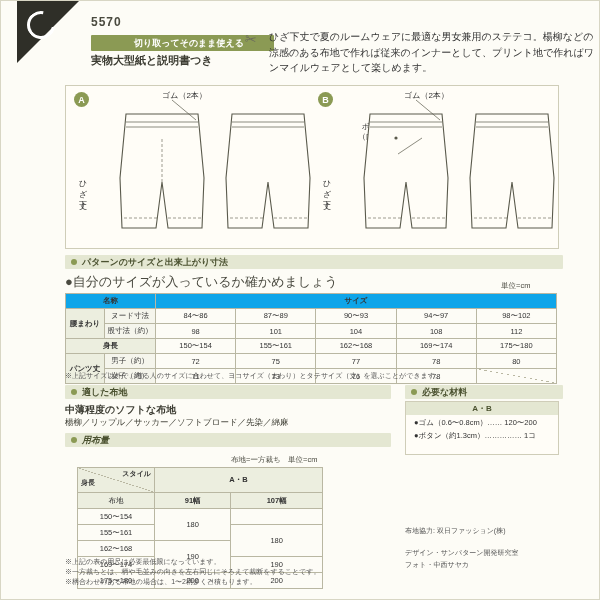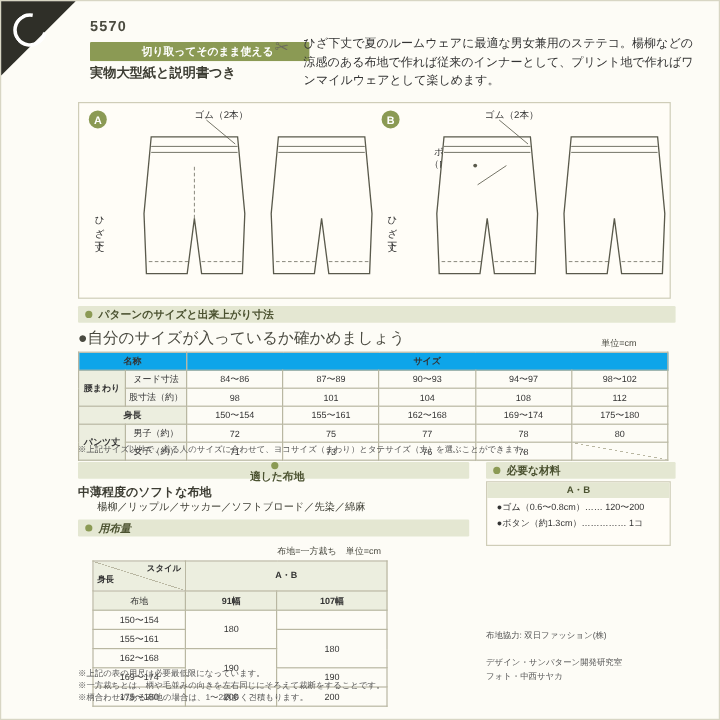--- a/index.html
+++ b/index.html
@@ -13,21 +13,21 @@
     overflow:hidden;
   }
   .page{
     position:absolute;inset:0;
     border:1px solid #d8d6c4;
     box-sizing:border-box;
     background:#fdfcf6;
   }
 
   
-  .hdr{position:absolute;left:0;top:0;width:520px;height:78px;}
+  .hdr{position:absolute;left:16px;top:0;width:520px;height:78px;}
   .corner{
     position:absolute;left:0;top:0;width:0;height:0;
     border-left:62px solid #2f2f28;
     border-bottom:62px solid transparent;
   }
   .corner-mark{
     position:absolute;left:10px;top:10px;width:22px;height:22px;
     border:3px solid #fff;border-radius:50%;
     border-right-color:transparent;
     transform:rotate(-35deg);
@@ -244,26 +244,26 @@
       <td>73</td>
       <td>76</td>
       <td>78</td>
       <td class="diag"></td>
     </tr>
   </tbody>
     </table>
 
   <div class="foot" style="left:64px;top:370px;width:492px;">※上記サイズ以外で、着る人のサイズに合わせて、ヨコサイズ（まわり）とタテサイズ（丈）を選ぶことができます。</div>
 
-  <div class="sec" style="left:64px;top:384px;width:320px;flex-direction:column;">
+  <div class="sec" style="left:64px;top:384px;width:320px;">
     <span class="dot"></span>
     <span>適した布地</span>
   </div>
   <div class="fabric-line" style="left:64px;top:402px;">中薄程度のソフトな布地</div>
-  <div class="fabric-line2" style="left:64px;top:416px;margin-left:16px;">楊柳／リップル／サッカー／ソフトブロード／先染／綿麻</div>
+  <div class="fabric-line2" style="left:64px;top:416px;">楊柳／リップル／サッカー／ソフトブロード／先染／綿麻</div>
 
   <div class="sec" style="left:404px;top:384px;width:152px;">
     <span class="dot"></span>
     <span>必要な材料</span>
   </div>
   <div class="matbox">
     <div class="mat-hd">A・B</div>
     <div class="mat-li">●ゴム（0.6〜0.8cm）…… 120〜200</div>
     <div class="mat-li">●ボタン（約1.3cm）…………… 1コ</div>
   </div>

